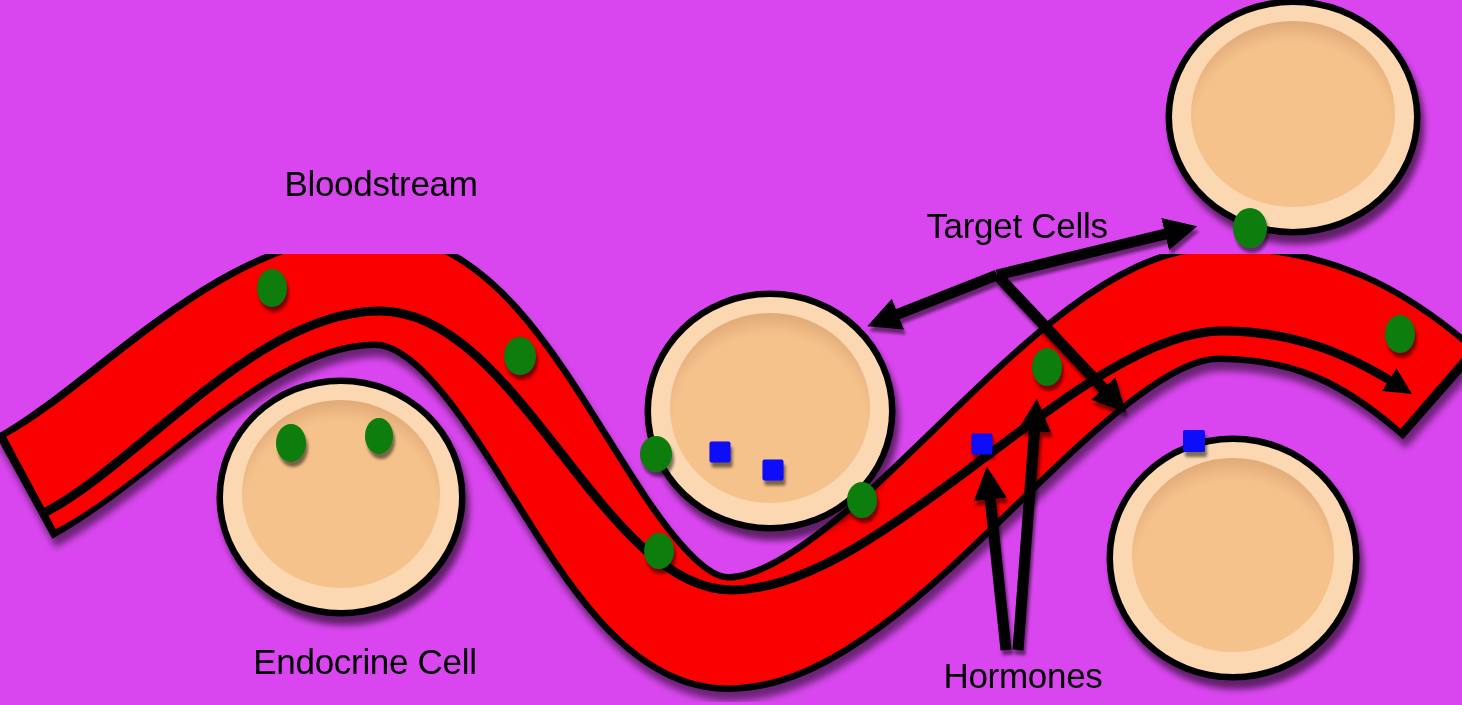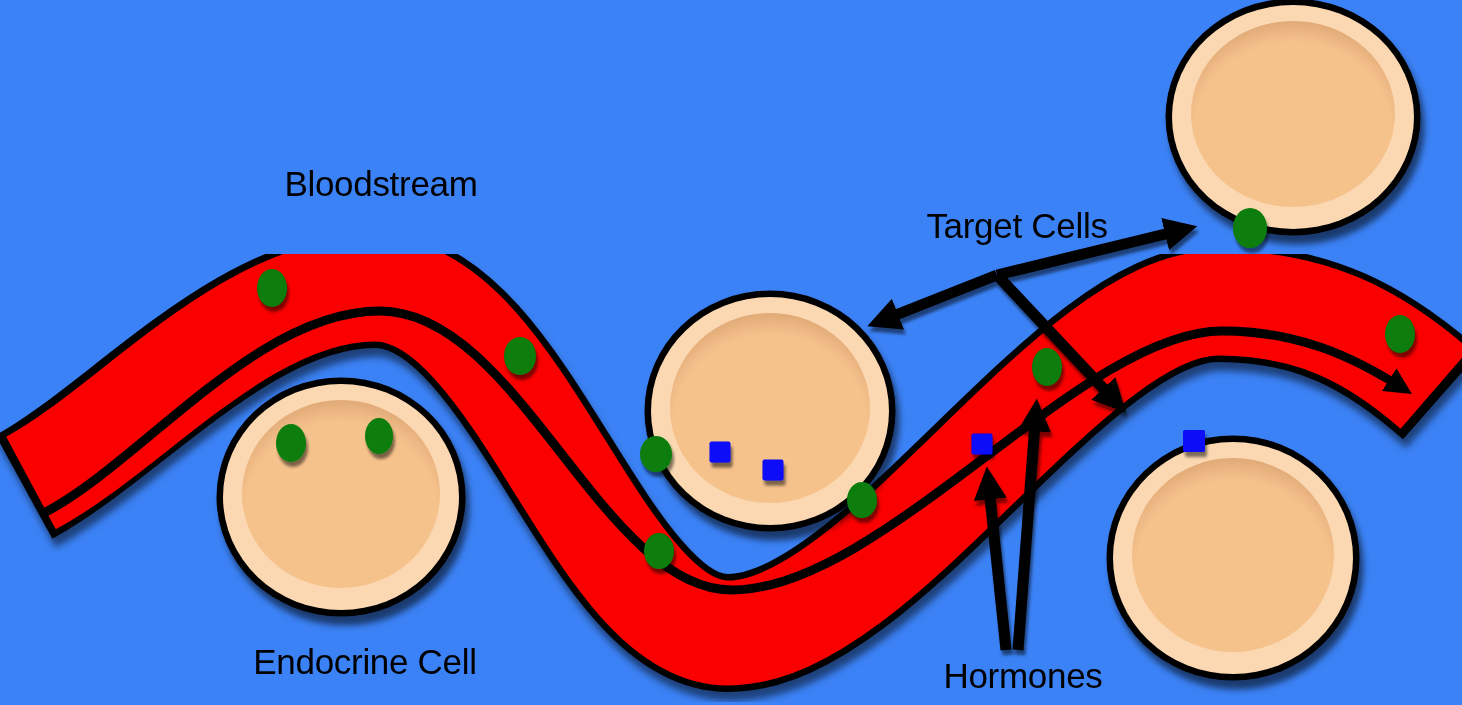--- a/index.html
+++ b/index.html
@@ -1,16 +1,16 @@
 <!DOCTYPE html>
 <html><head>
 <meta charset="utf-8">
 <style>
   html,body{margin:0;padding:0;background:#ffffff;}
-  .stage{position:relative;width:1462px;height:705px;background:#3b82f6;overflow:hidden;}
+  .stage{position:relative;width:1462px;height:705px;background:#d946ef;overflow:hidden;}
   svg{display:block;}
   .diagram-label{
     font-family:"Liberation Sans", sans-serif;
     font-size:35px;
     letter-spacing:-0.3px;
     fill:#000000;
   }
   .band-outline{fill:none;stroke:#000000;}
   .band-fill{fill:none;}
   .flow-arrow{fill:none;stroke:#000000;}

